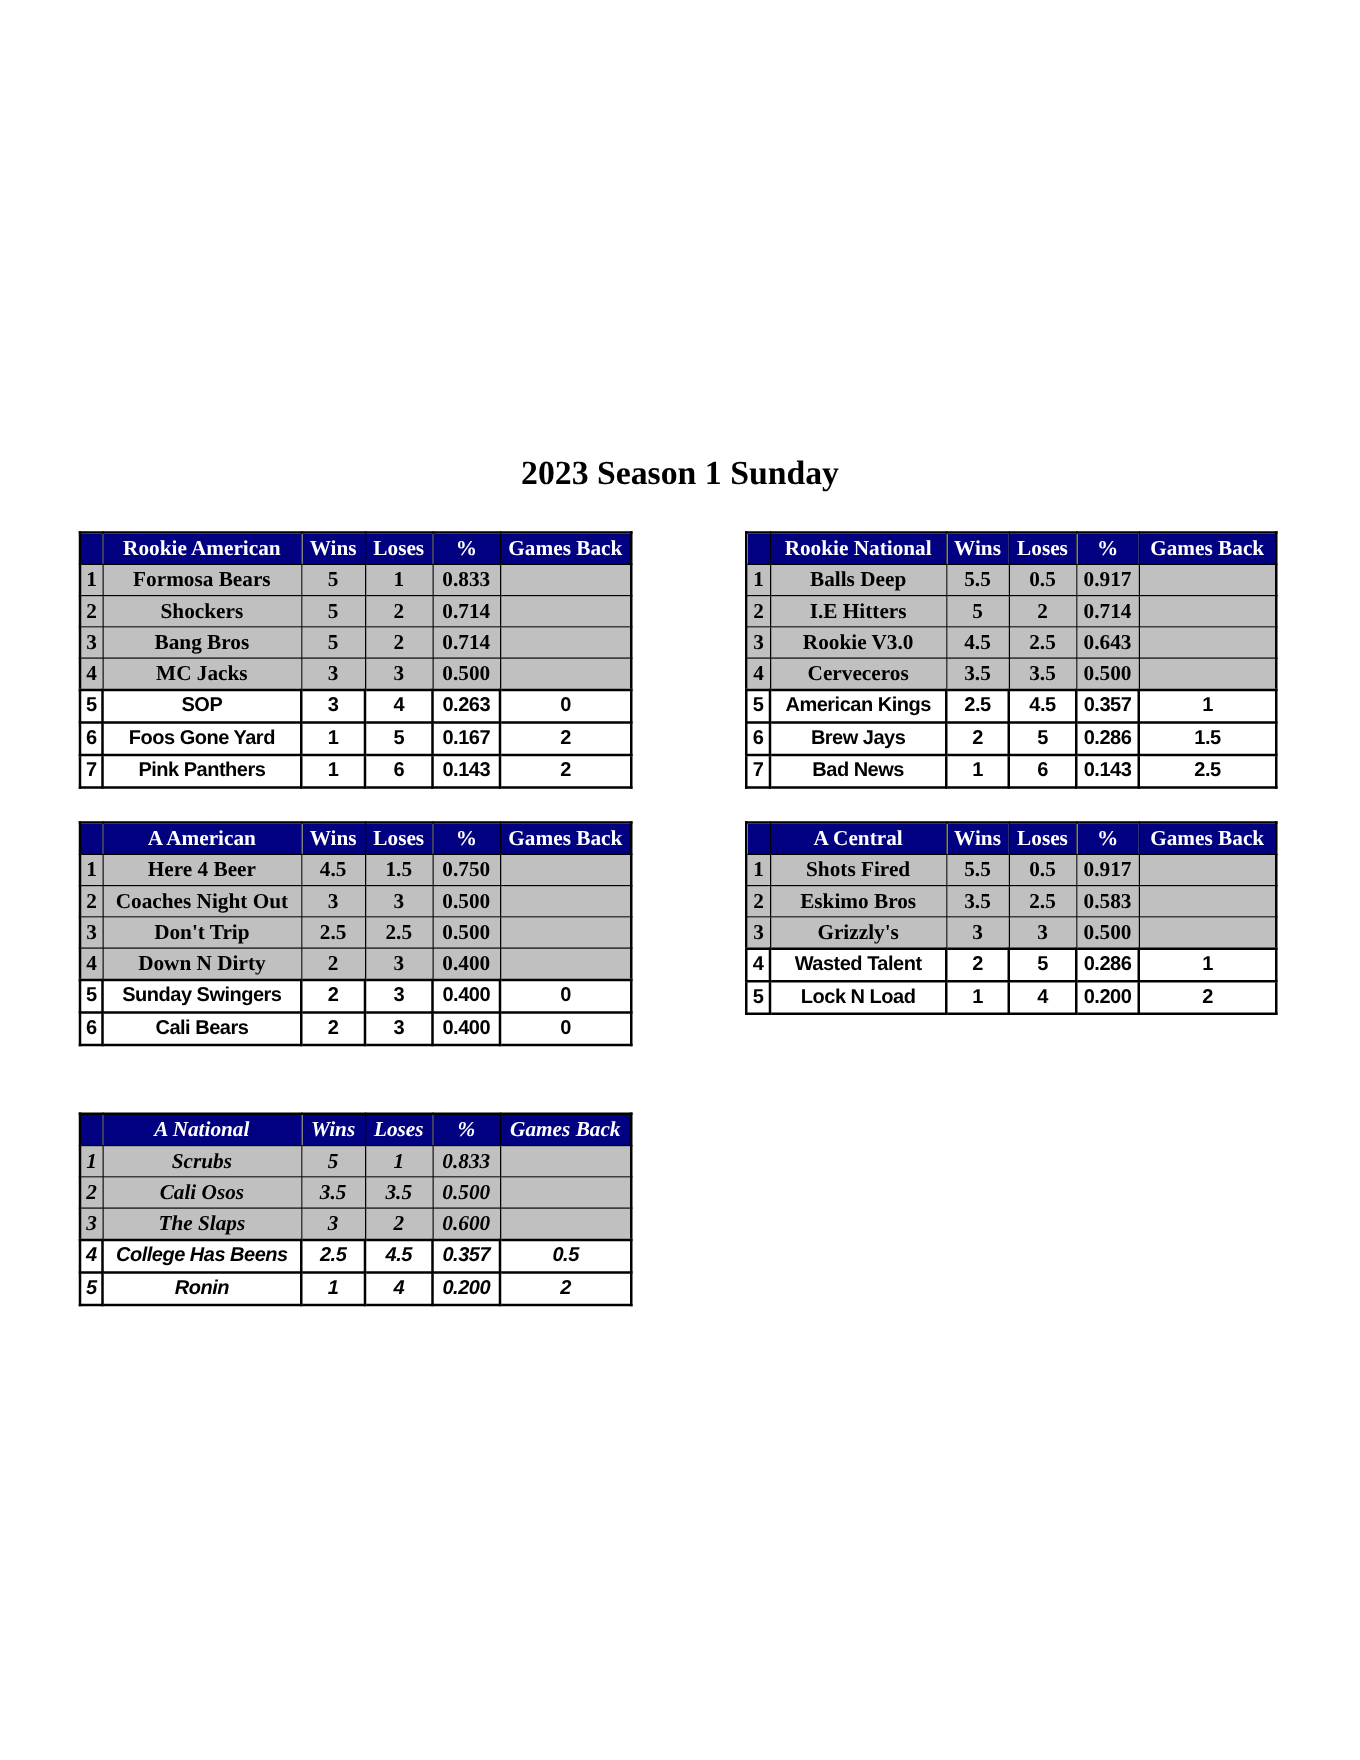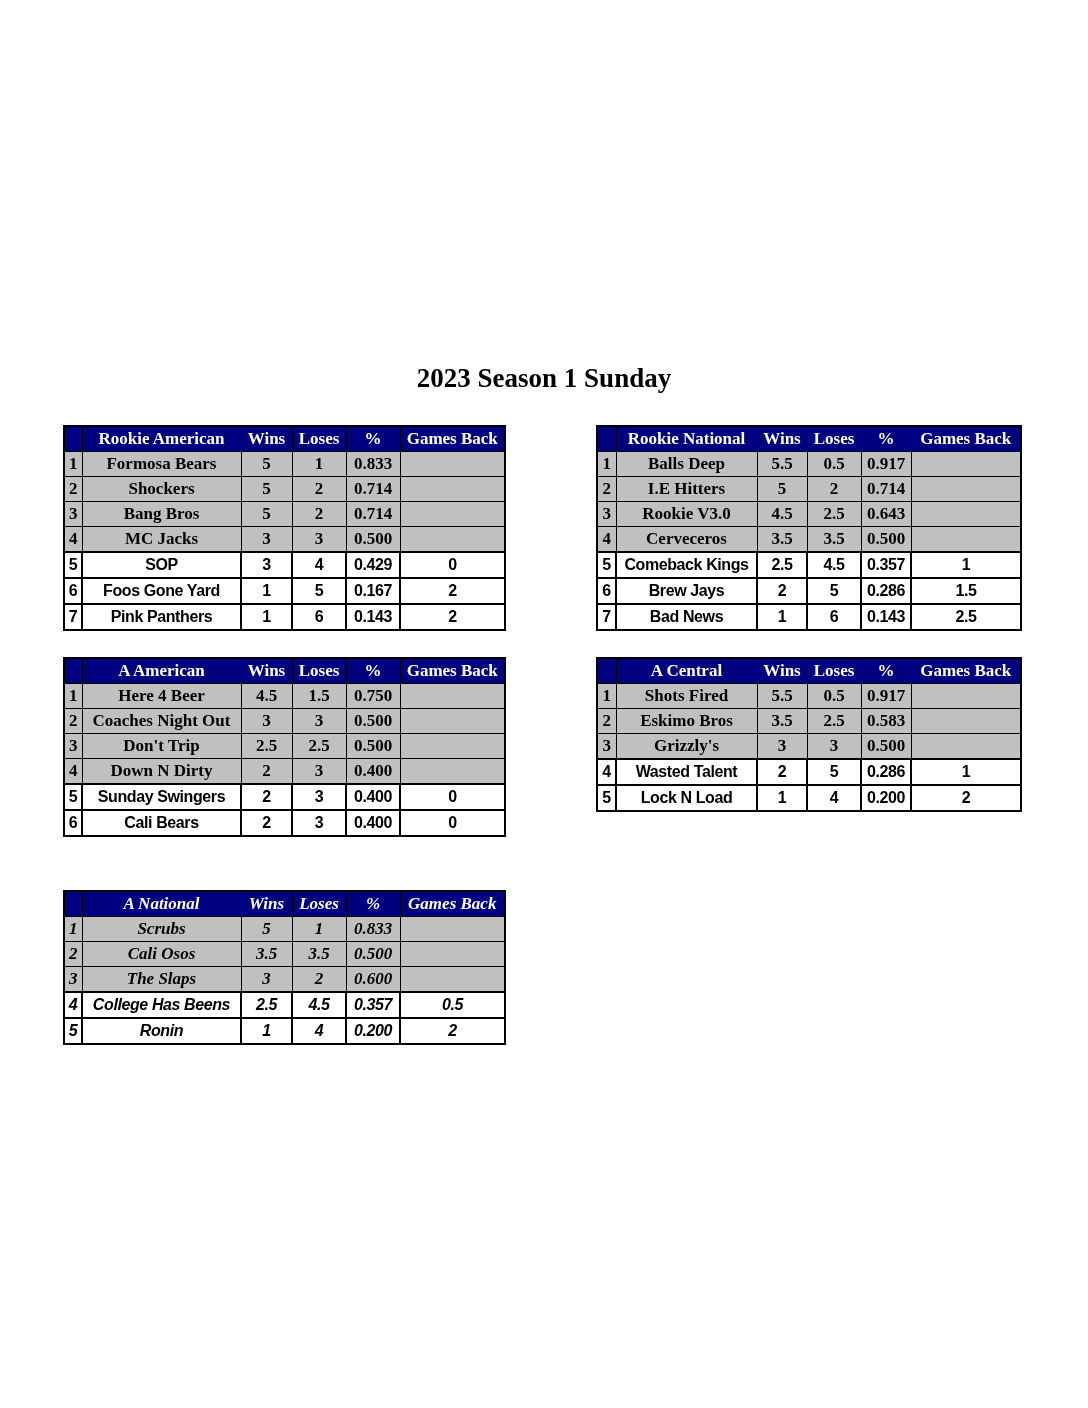--- a/index.html
+++ b/index.html
@@ -143,21 +143,21 @@
     <td class="num">3</td>
     <td class="num">0.500</td>
     <td class="gb"></td>
   </tr>
 
   <tr class="hl">
     <td class="rank">5</td>
     <td class="team">SOP</td>
     <td class="num">3</td>
     <td class="num">4</td>
-    <td class="num">0.429</td>
+    <td class="num">0.263</td>
     <td class="gb">0</td>
   </tr>
 
   <tr class="hl">
     <td class="rank">6</td>
     <td class="team">Foos Gone Yard</td>
     <td class="num">1</td>
     <td class="num">5</td>
     <td class="num">0.167</td>
     <td class="gb">2</td>
@@ -226,21 +226,21 @@
     <td class="rank">4</td>
     <td class="team">Cerveceros</td>
     <td class="num">3.5</td>
     <td class="num">3.5</td>
     <td class="num">0.500</td>
     <td class="gb"></td>
   </tr>
 
   <tr class="hl">
     <td class="rank">5</td>
-    <td class="team">Comeback Kings</td>
+    <td class="team">American Kings</td>
     <td class="num">2.5</td>
     <td class="num">4.5</td>
     <td class="num">0.357</td>
     <td class="gb">1</td>
   </tr>
 
   <tr class="hl">
     <td class="rank">6</td>
     <td class="team">Brew Jays</td>
     <td class="num">2</td>

